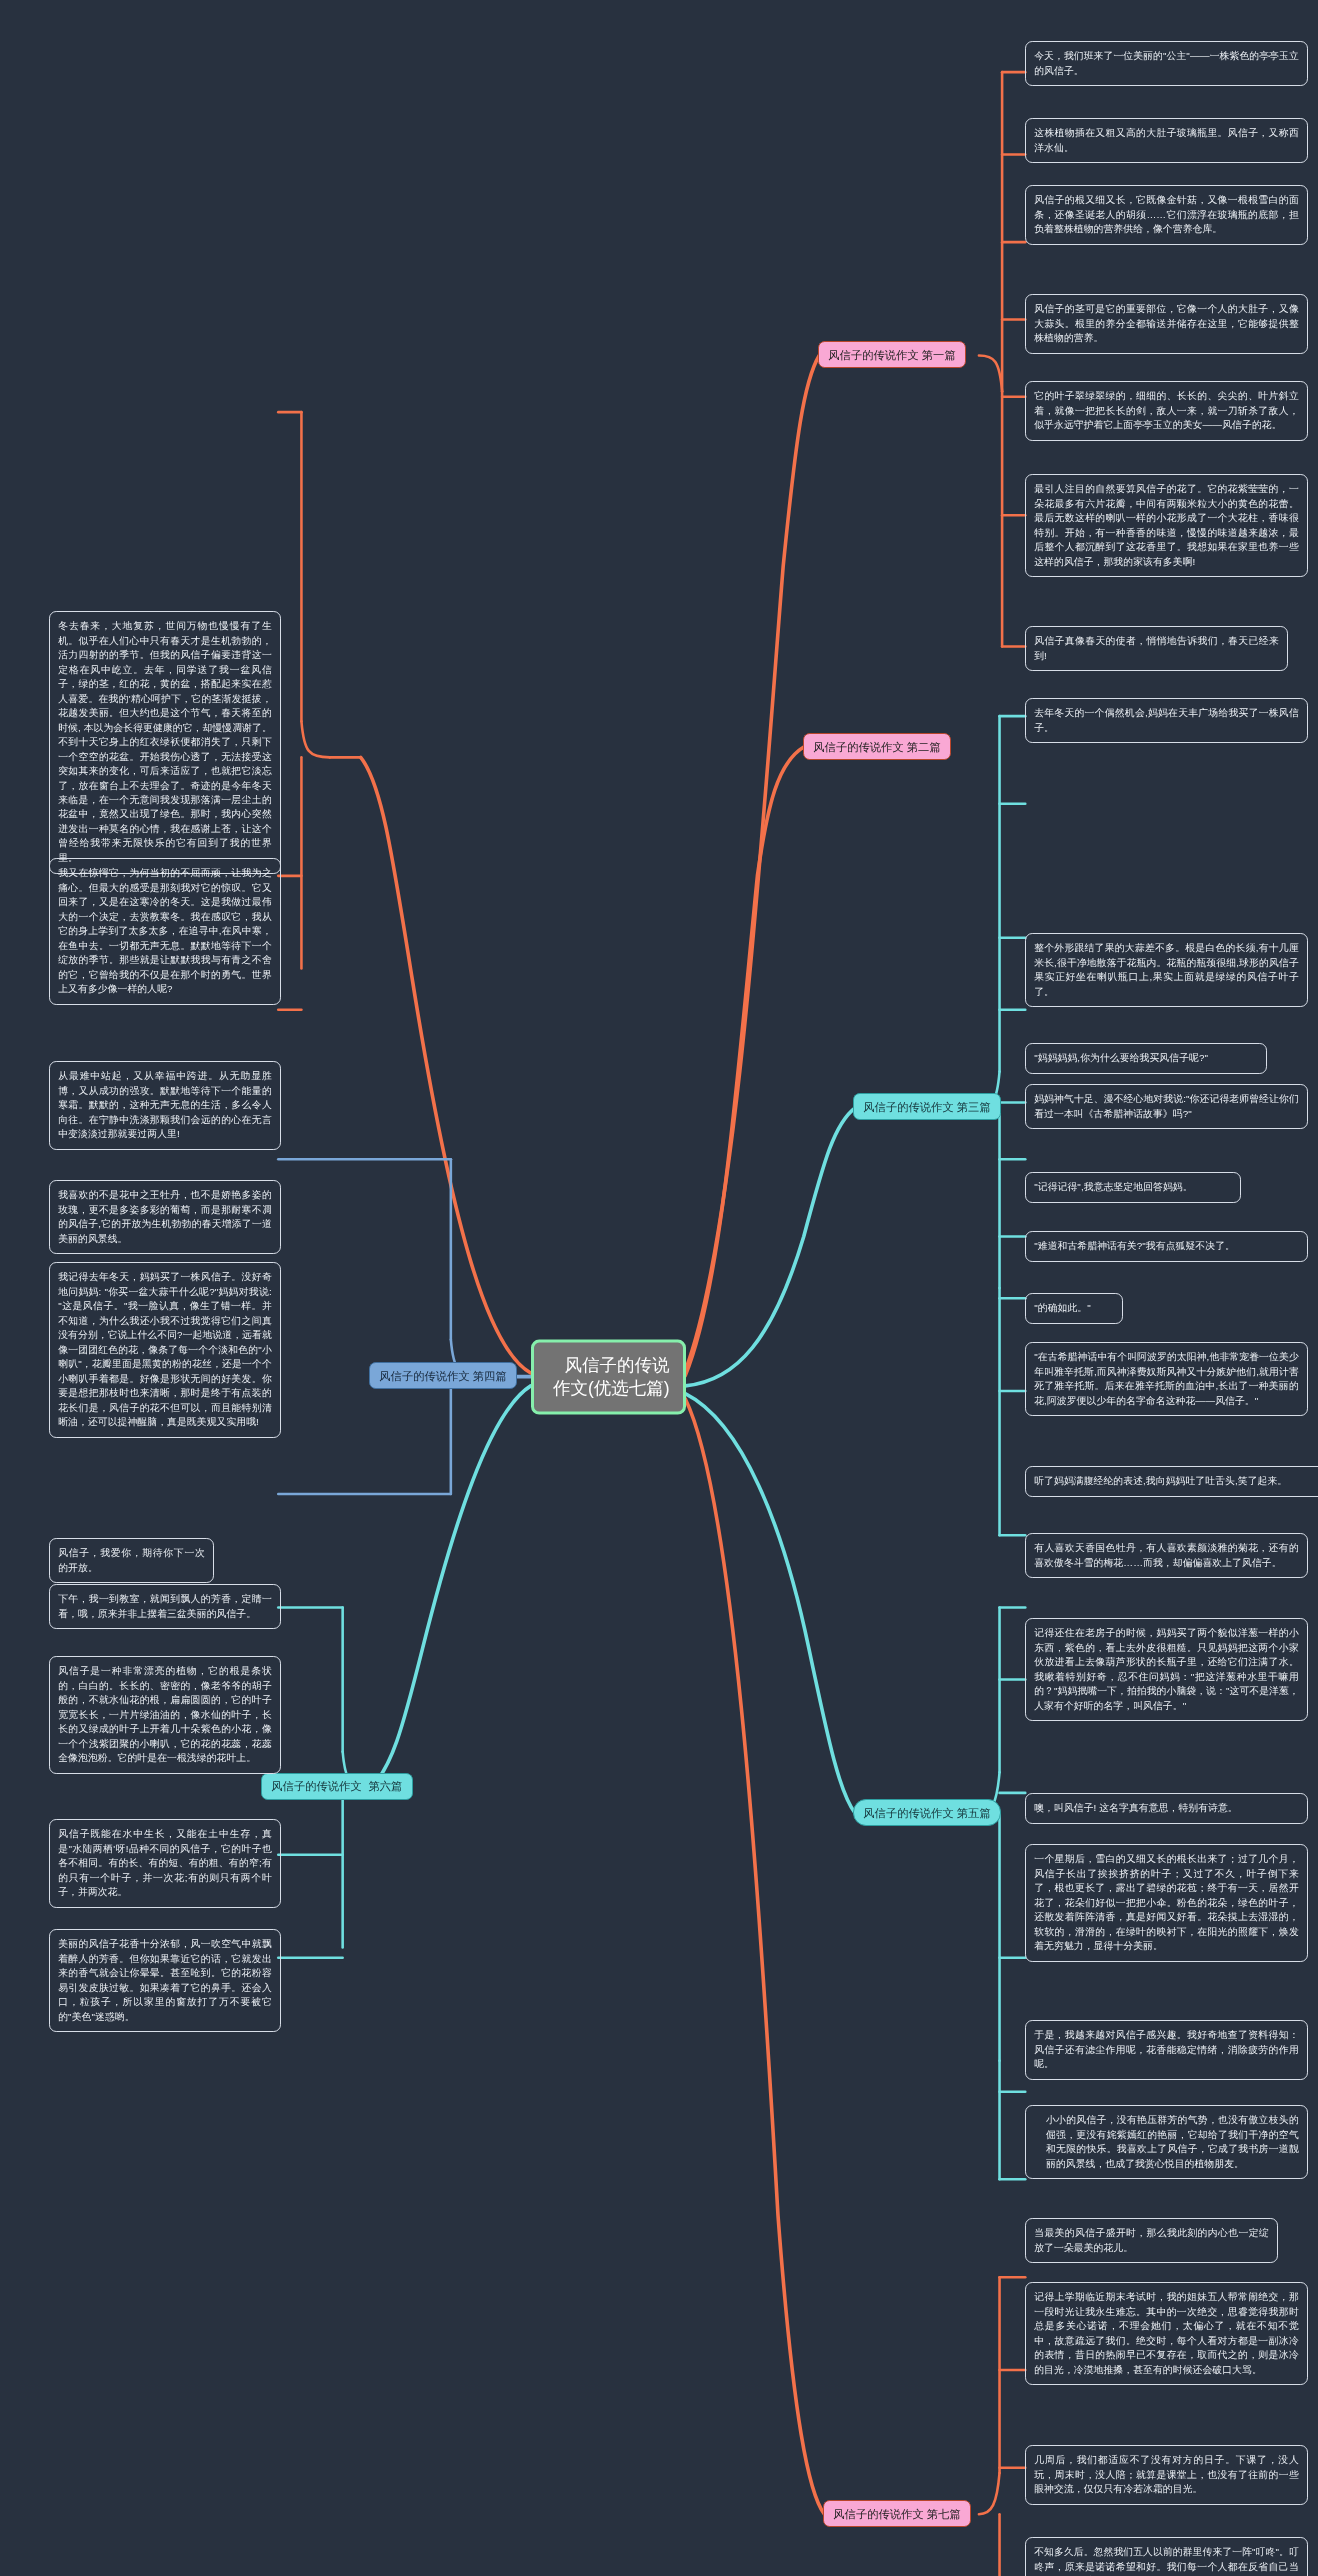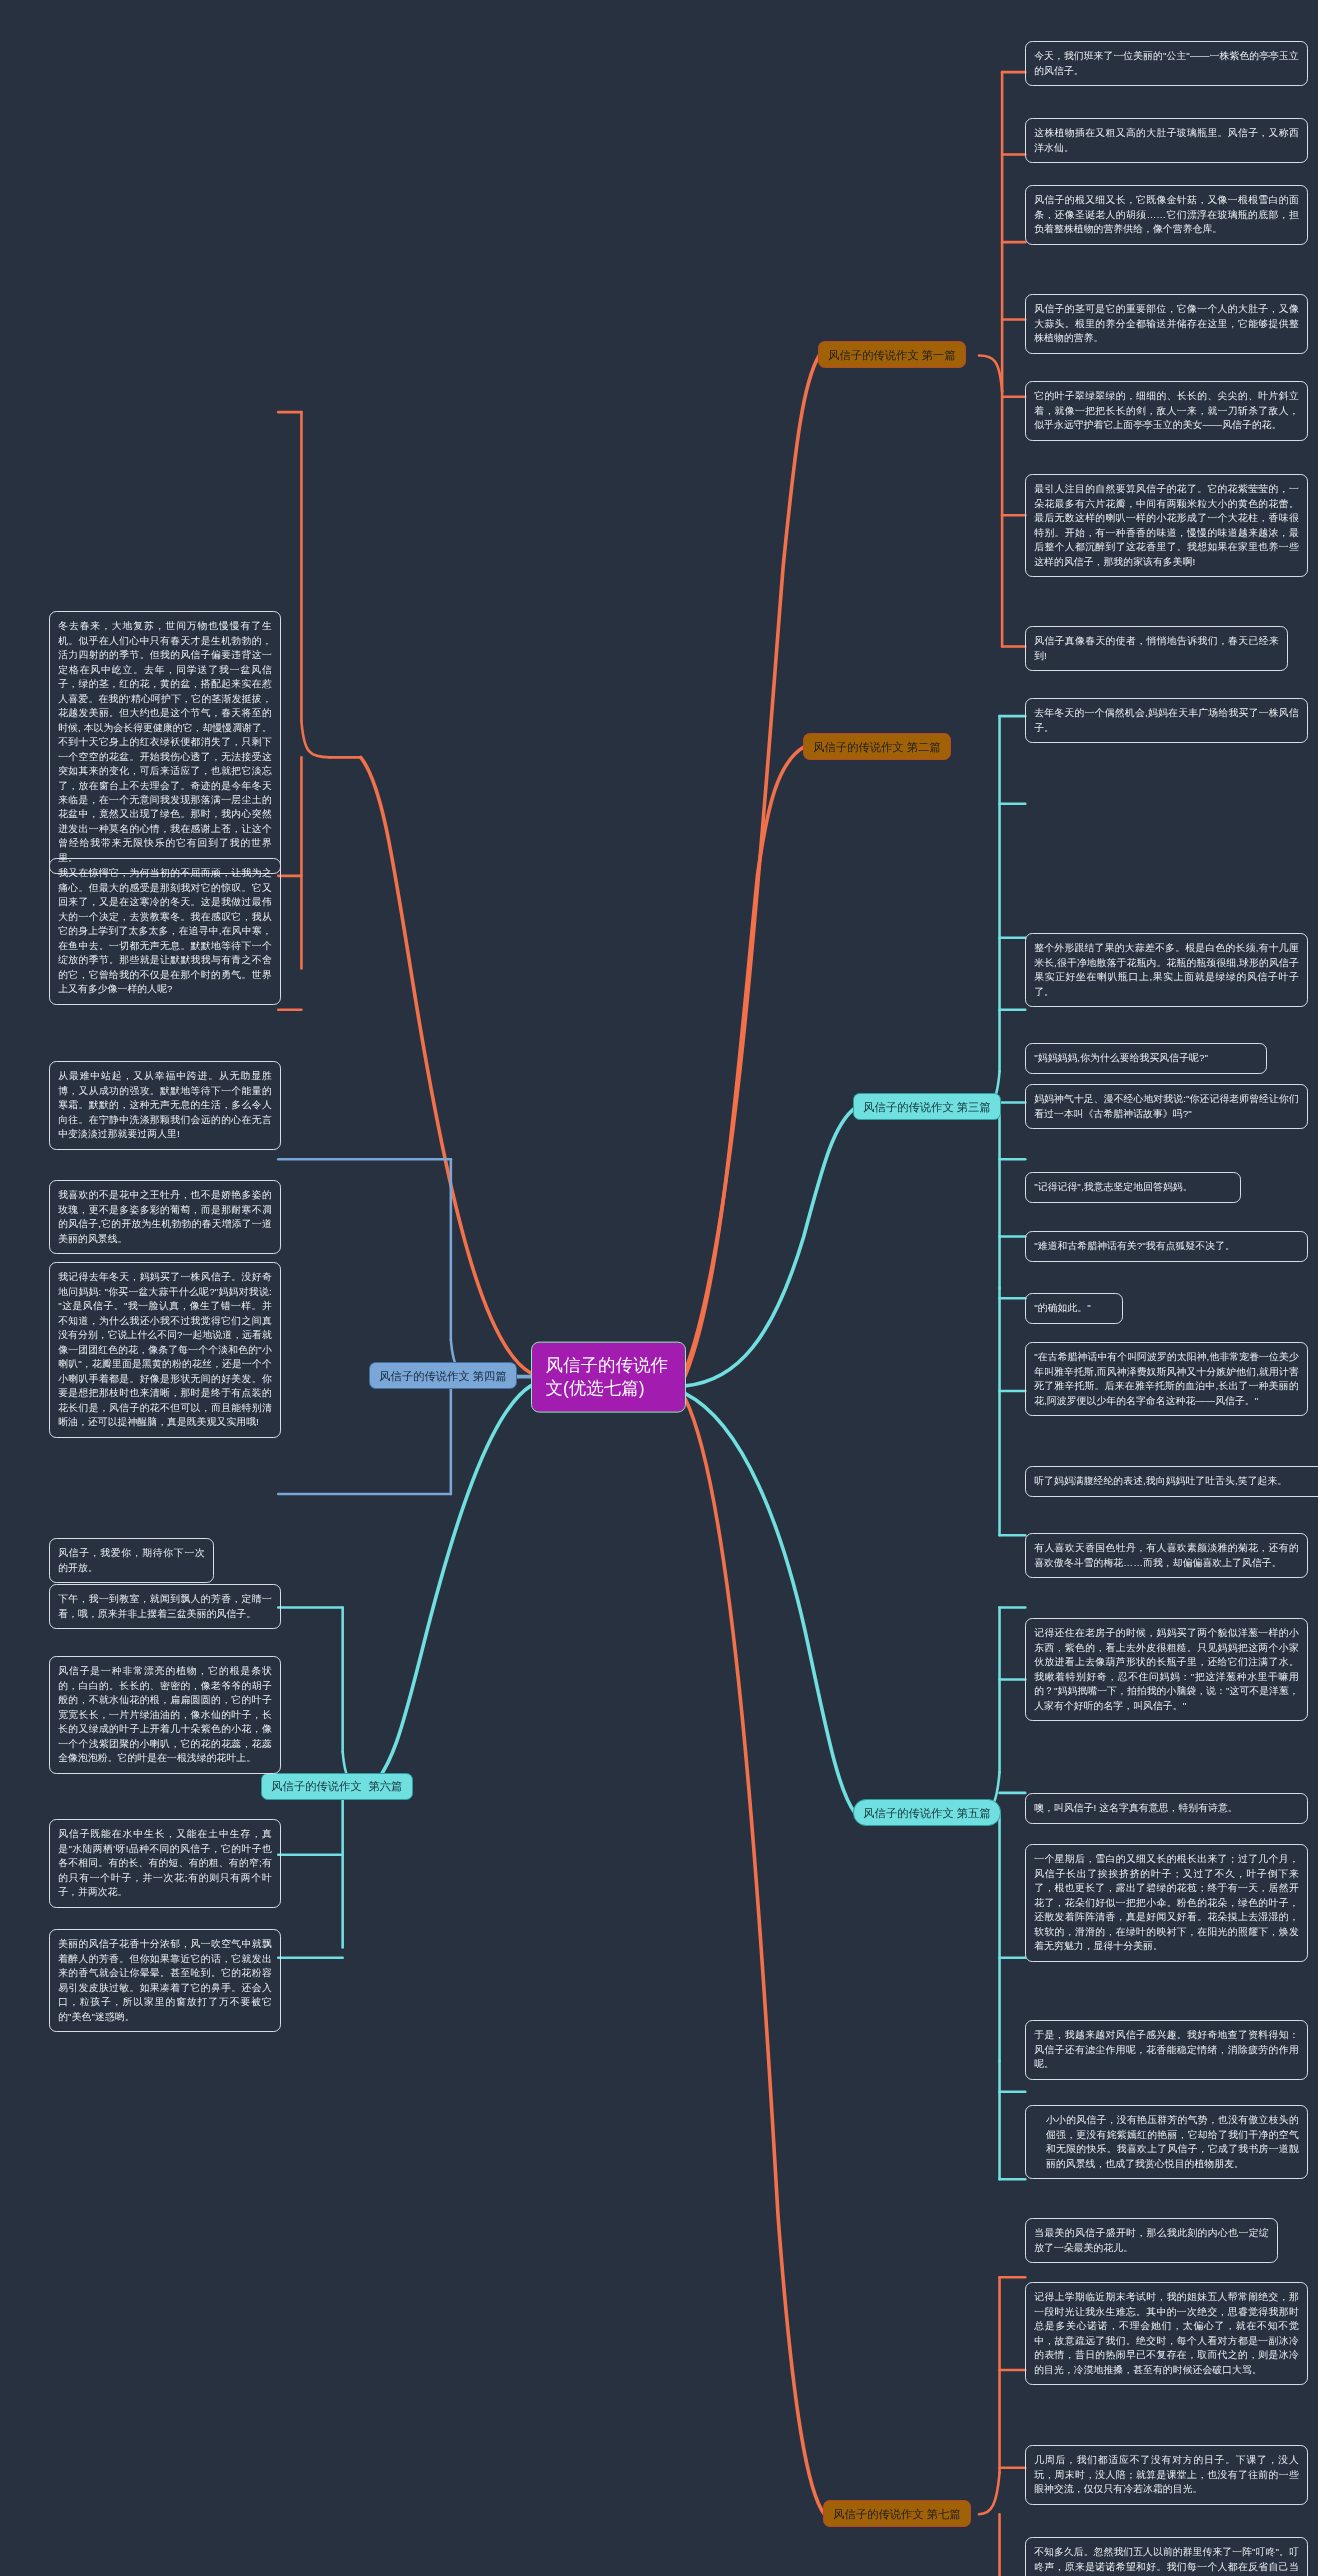--- a/index.html
+++ b/index.html
@@ -32,47 +32,47 @@
     font-size: 9.8px;
     line-height: 1.48;
     letter-spacing: 0.1px;
     text-align: justify;
     word-break: break-all;
   }
 
   
   .root {
     position: absolute;
-    background: #a21caf;
-    border: 1px solid #86efac;
+    background: #737373;
+    border: 3px solid #86efac;
     border-radius: 8.2px;
     color: #ffffff;
     font-size: 17.5px;
     line-height: 1.32;
     padding: 11.3px 13.4px;
-    text-align: left;
+    text-align: right;
     font-weight: 400;
     width: 155px;
     left: 531px;
     top: 1377px;
     transform: translateY(-50%);
   }
 
   
   .branch {
     position: absolute;
     border-radius: 6.7px;
     padding: 5.7px 9.3px;
     font-size: 11.3px;
     line-height: 1.25;
     white-space: nowrap;
     color: #2b2b2b;
     border: 1px solid rgba(0,0,0,.25);
   }
-  .branch.orange { background: #a16207; border-color: #b9452a; color:#1e1e1e; }
+  .branch.orange { background: #f9a8d4; border-color: #b9452a; color:#1e1e1e; }
   .branch.cyan   { background: #6fdfe0; border-color: #2d9fa1; color:#14343a; }
   .branch.blue   { background: #7aa7d8; border-color: #3f6f9f; color:#16283c; }
 </style>
 </head>
 <body>
 
 <div id="canvas">
 
   <svg class="links" viewBox="0 0 2560 5394">
 

